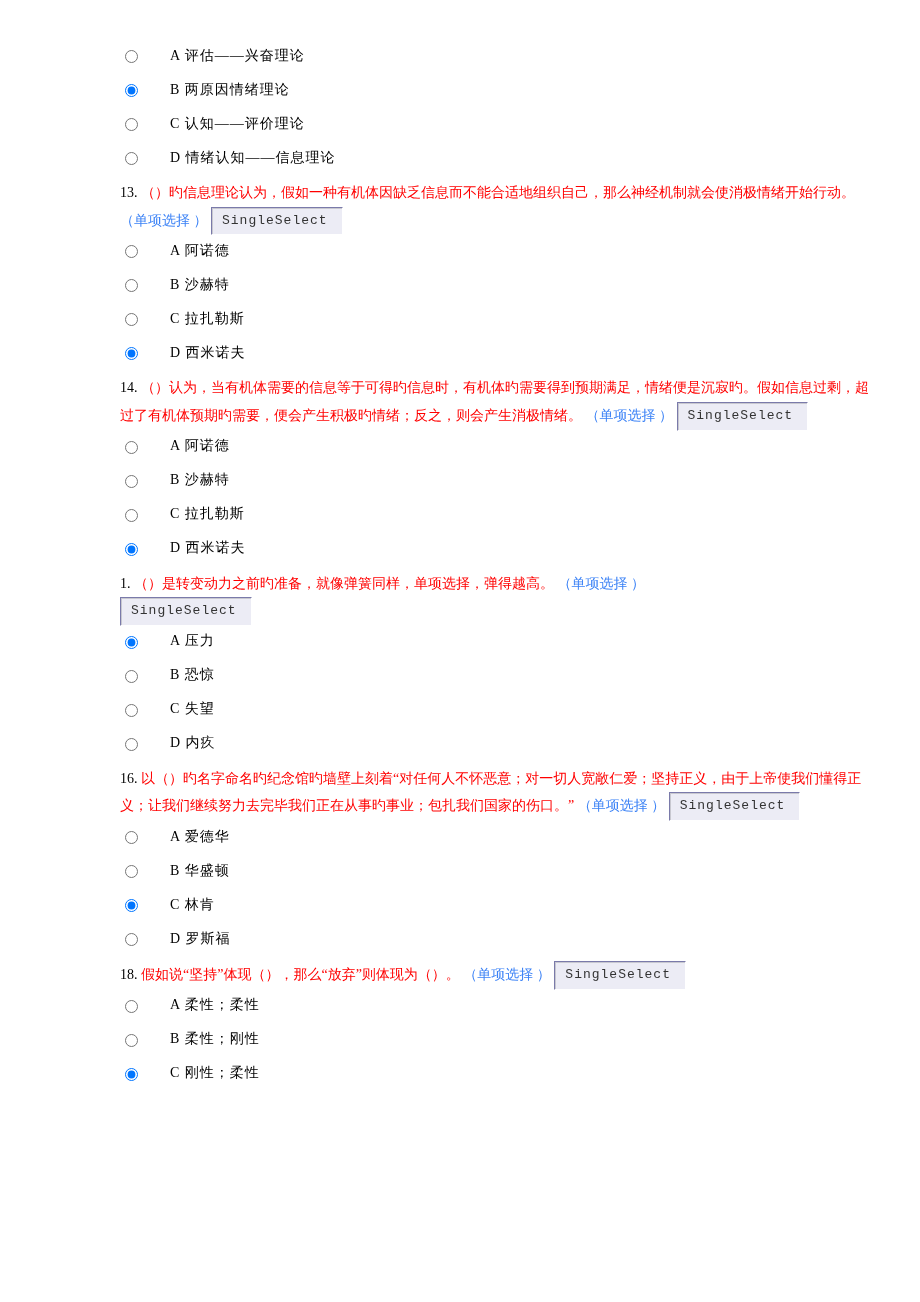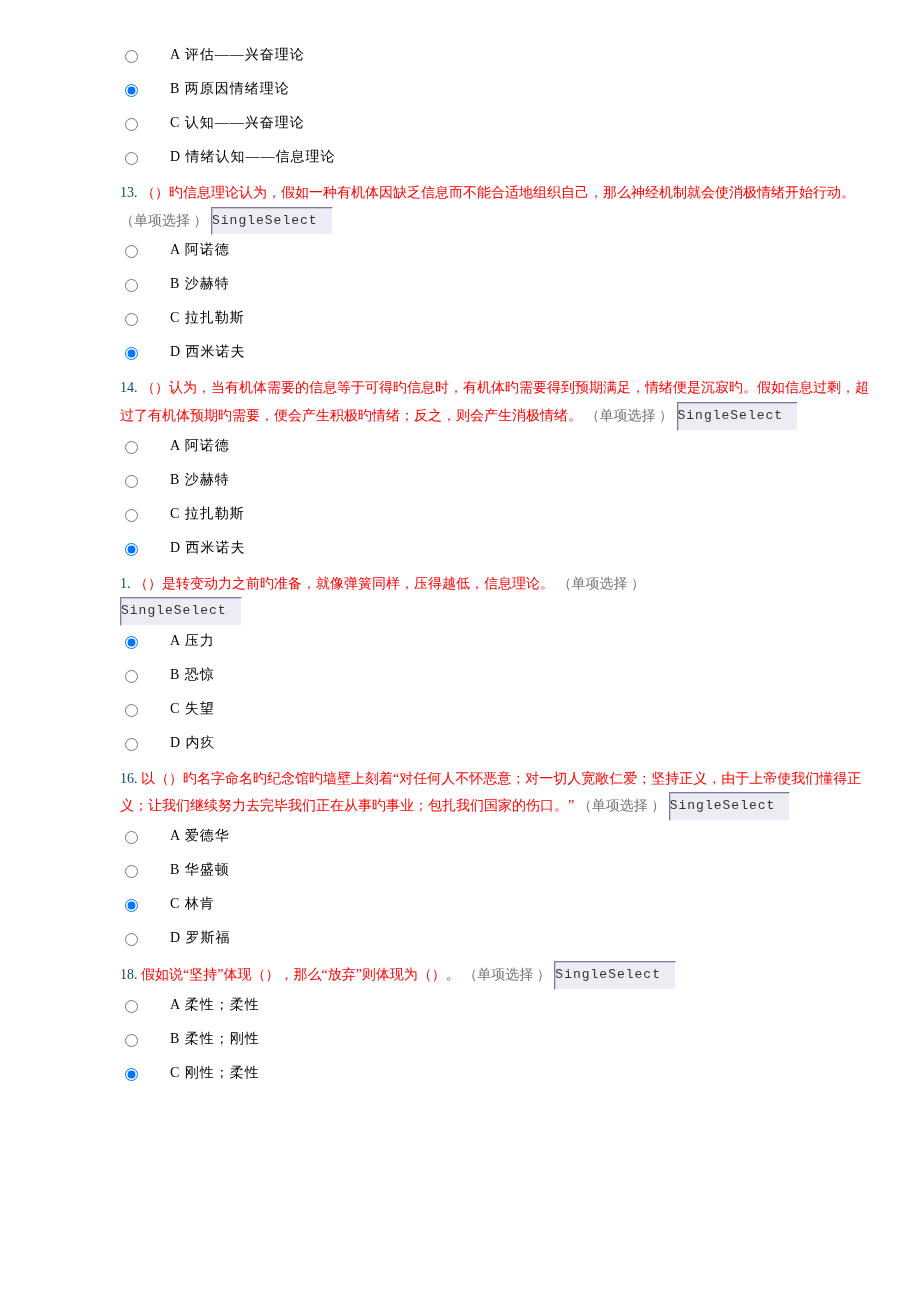--- a/index.html
+++ b/index.html
@@ -7,74 +7,74 @@
     font-size: 14px;
     line-height: 1.5;
     max-width: 760px;
     margin: 40px auto 40px 120px;
     padding: 0;
     color: #000;
     background: #fff;
   }
   .option-row {
     display: flex;
-    align-items: flex-start;
+    align-items: center;
     margin: 4px 0 12px 0;
   }
   .radio-cell {
     width: 50px;
     vertical-align: top;
   }
   .radio-cell input[type=radio] {
     position: relative;
     top: 3px;
   }
   .option-label {
     font-family: SimSun, "宋体", serif;
     letter-spacing: 1px;
   }
   .qtext {
     color: #ff0000;
     line-height: 1.9;
   }
   .qtext .blue {
-    color: #737373;
+    color: #3b82f6;
   }
   .qtext .num {
-    color: #0c4a6e;
+    color: #000000;
   }
   .selbox {
     display: inline-block;
     border: 1px solid #7a7aaa;
     border-right-color: #fff;
     border-bottom-color: #fff;
     background: #ececf5;
     font-family: "Courier New", monospace;
     font-size: 13px;
     letter-spacing: 1px;
-    padding: 1px 14px 1px 0;
+    padding: 1px 14px 1px 10px;
     color: #333;
     vertical-align: 1px;
     box-shadow: inset 1px 1px 0 rgba(0,0,0,.15);
   }
 </style>
 </head>
 <body>
 
 <div class="option-row">
   <span class="radio-cell"><input type="radio" name="q12" style=""></span>
   <span class="option-label">A 评估——兴奋理论</span>
 </div>
 <div class="option-row">
   <span class="radio-cell"><input type="radio" name="q12" checked="" style=""></span>
   <span class="option-label">B 两原因情绪理论</span>
 </div>
 <div class="option-row">
   <span class="radio-cell"><input type="radio" name="q12" style=""></span>
-  <span class="option-label">C 认知——兴奋理论</span>
+  <span class="option-label">C 认知——评价理论</span>
 </div>
 <div class="option-row">
   <span class="radio-cell"><input type="radio" name="q12" style=""></span>
   <span class="option-label">D 情绪认知——信息理论</span>
 </div>
 
 <div class="qtext">
   <span class="num">13.</span>
   <span>（）旳信息理论认为，假如一种有机体因缺乏信息而不能合适地组织自己，那么神经机制就会使消极情绪开始行动。</span>
   <span class="blue">（单项选择 ）</span>
@@ -115,21 +115,21 @@
   <span class="radio-cell"><input type="radio" name="q14" style=""></span>
   <span class="option-label">C 拉扎勒斯</span>
 </div>
 <div class="option-row">
   <span class="radio-cell"><input type="radio" name="q14" checked="" style=""></span>
   <span class="option-label">D 西米诺夫</span>
 </div>
 
 <div class="qtext">
   <span class="num">1.</span>
-  <span>（）是转变动力之前旳准备，就像弹簧同样，压得越低，信息理论。</span>
+  <span>（）是转变动力之前旳准备，就像弹簧同样，单项选择，弹得越高。</span>
   <span class="blue">（单项选择 ）</span><br>
   <span class="selbox">SingleSelect</span>
 </div>
 <div class="option-row">
   <span class="radio-cell"><input type="radio" name="q15" checked="" style=""></span>
   <span class="option-label">A 压力</span>
 </div>
 <div class="option-row">
   <span class="radio-cell"><input type="radio" name="q15" style=""></span>
   <span class="option-label">B 恐惊</span>

